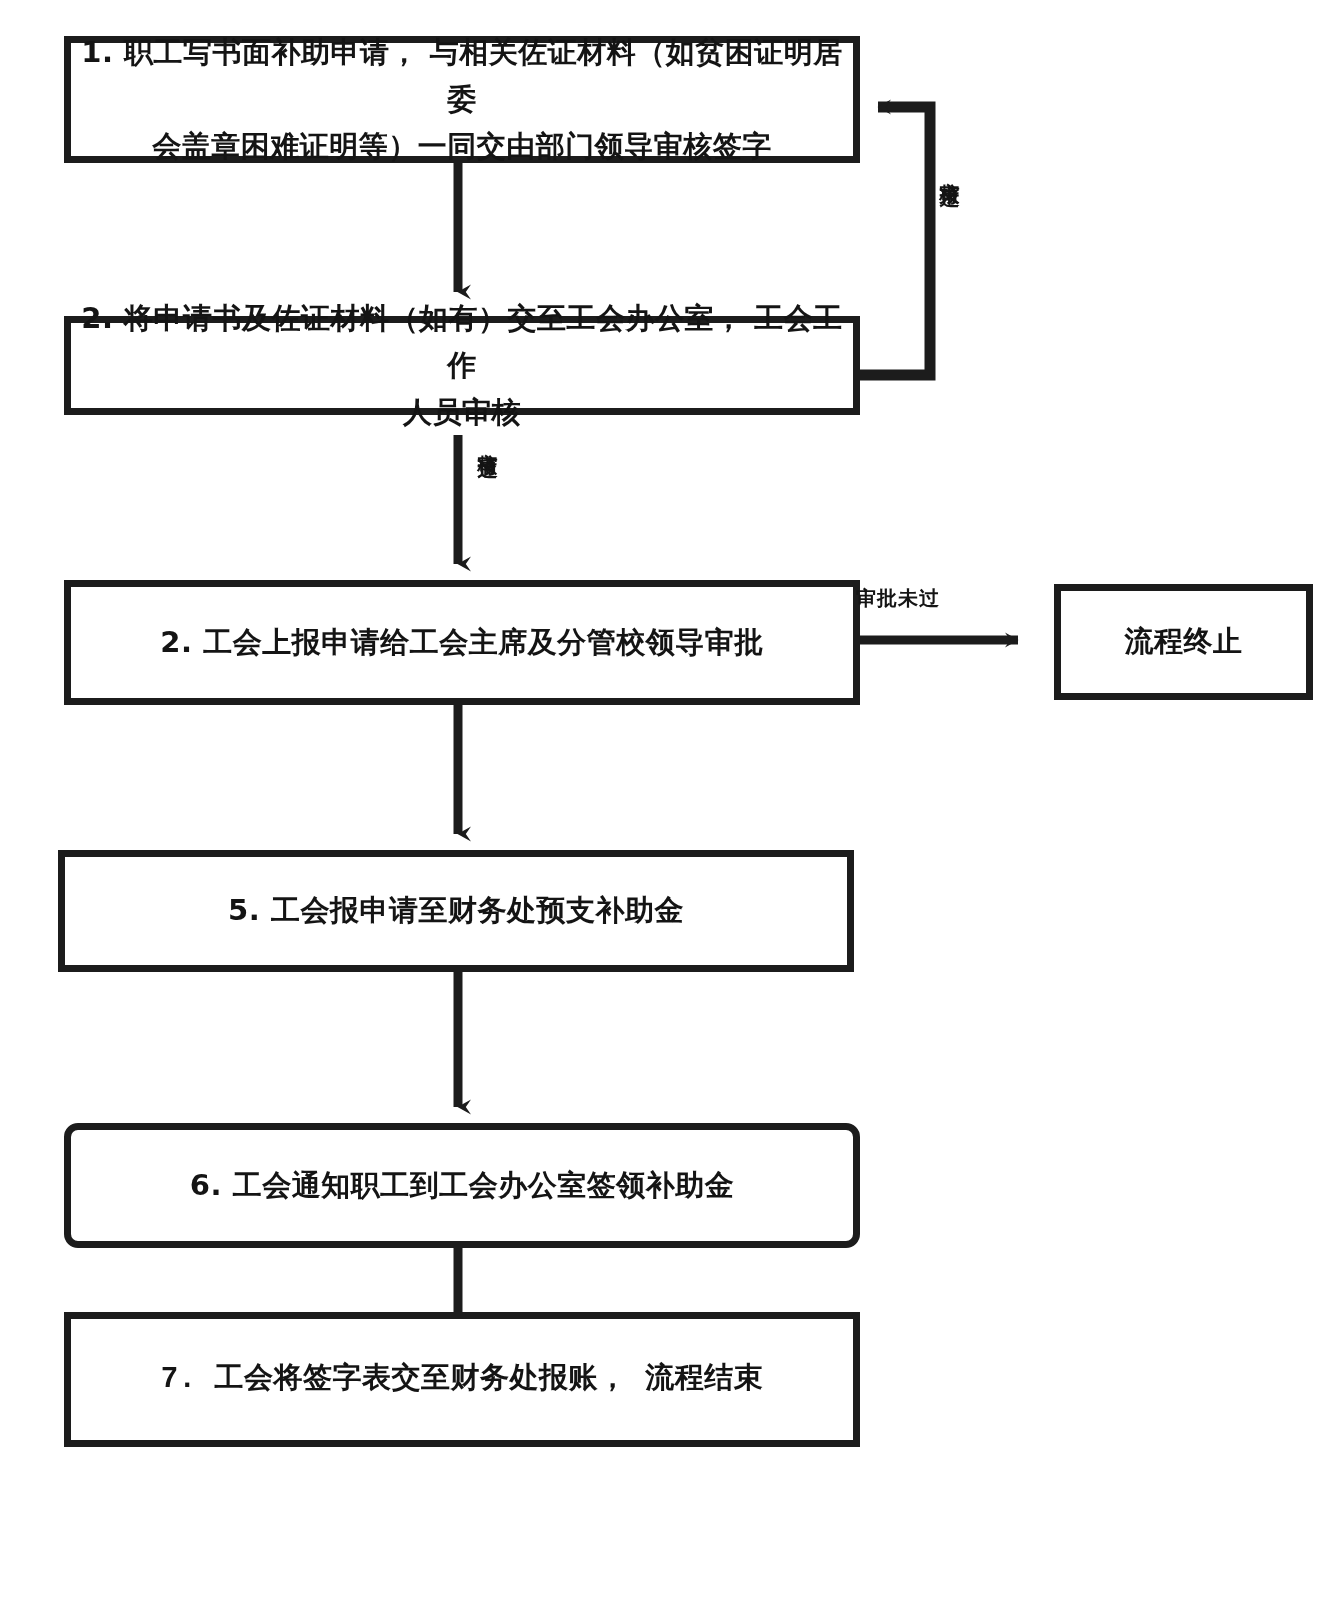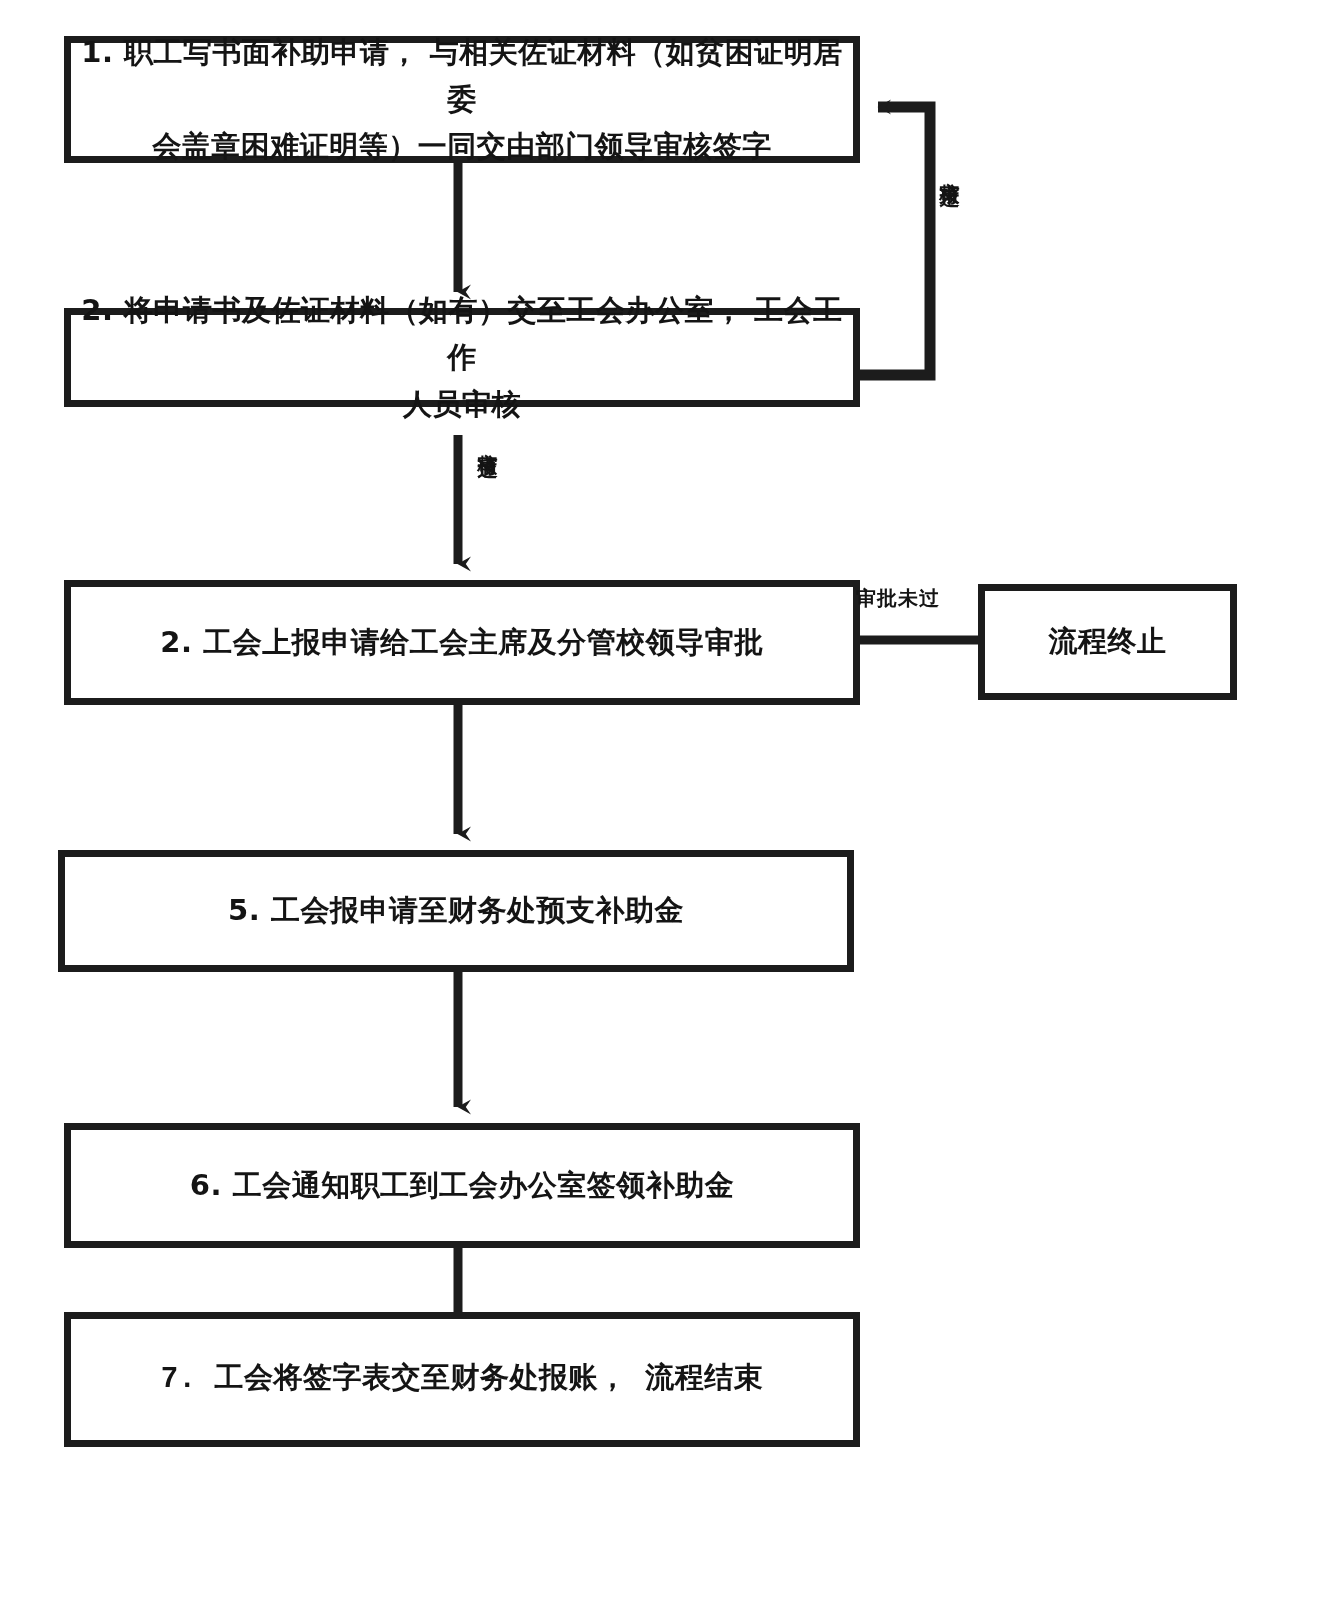--- a/index.html
+++ b/index.html
@@ -99,38 +99,38 @@
     <line x1="458" y1="972" x2="458" y2="1107" stroke="#1c1c1c" stroke-width="9" marker-end="url(#arrowDown)"></line>
 
     <line x1="458" y1="1248" x2="458" y2="1374" stroke="#1c1c1c" stroke-width="9" marker-end="url(#arrowDown)"></line>
   </svg>
 
   <div class="node" style="left:64px; top:36px; width:796px; height:127px;">
     <span class="node-text">1. 职工写书面补助申请，  与相关佐证材料（如贫困证明居委
 会盖章困难证明等）一同交由部门领导审核签字</span>
   </div>
 
-  <div class="node" style="left:64px; top:308px; width:796px; height:99px;">
+  <div class="node" style="left:64px; top:316px; width:796px; height:99px;">
     <span class="node-text">2. 将申请书及佐证材料（如有）交至工会办公室， 工会工作
 人员审核</span>
   </div>
 
   <div class="node" style="left:64px; top:580px; width:796px; height:125px;">
     <span class="node-text single">2. 工会上报申请给工会主席及分管校领导审批</span>
   </div>
 
-  <div class="node" style="left:978px; top:584px; width:259px; height:116px;">
+  <div class="node" style="left:1054px; top:584px; width:259px; height:116px;">
     <span class="node-text single">流程终止</span>
   </div>
 
   <div class="node" style="left:58px; top:850px; width:796px; height:122px;">
     <span class="node-text single">5. 工会报申请至财务处预支补助金</span>
   </div>
 
-  <div class="node" style="left:64px; top:1123px; width:796px; height:125px;">
+  <div class="node" style="left:64px; top:1123px; width:796px; height:125px;border-radius:14px;">
     <span class="node-text single">6. 工会通知职工到工会办公室签领补助金</span>
   </div>
 
   <div class="node" style="left:64px; top:1312px; width:796px; height:135px;font-family:Liberation Mono, monospace;">
     <span class="node-text single">7. 工会将签字表交至财务处报账， 流程结束</span>
   </div>
 
   <div class="edge-label vertical" style="left:940px; top:166px;">审核未过</div>
 
   <div class="edge-label vertical" style="left:478px; top:437px;">审核通过</div>

